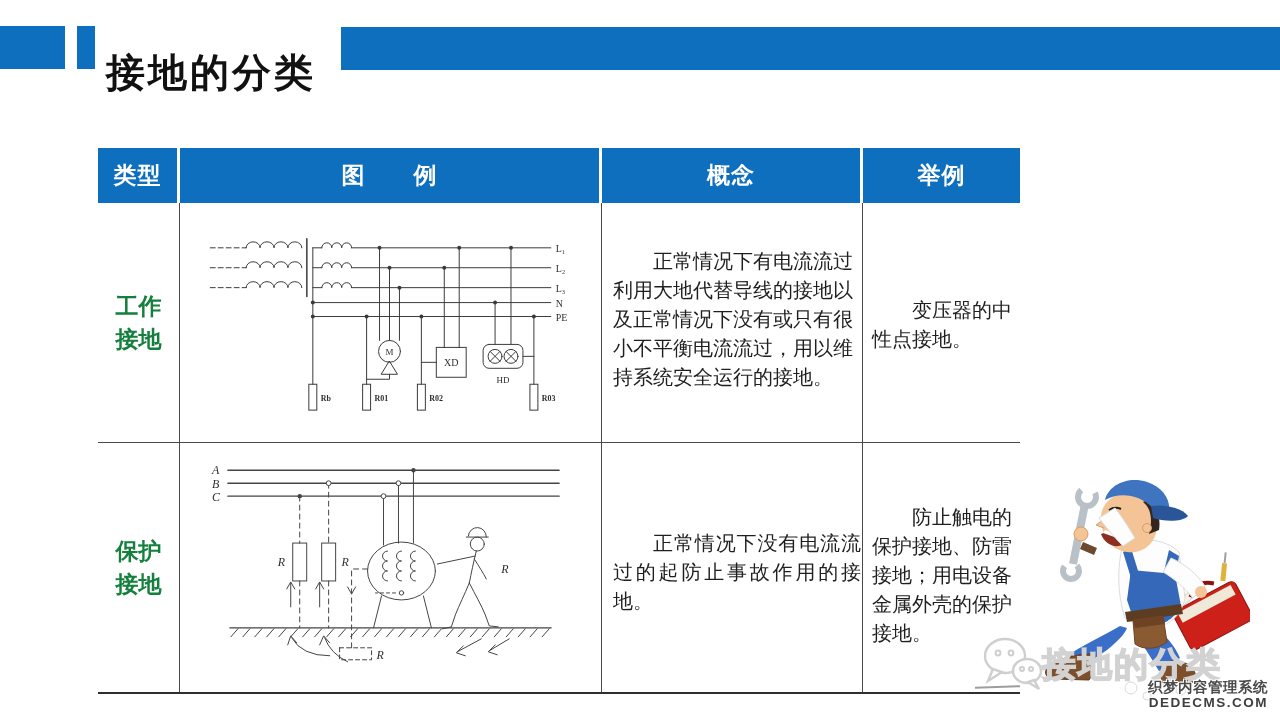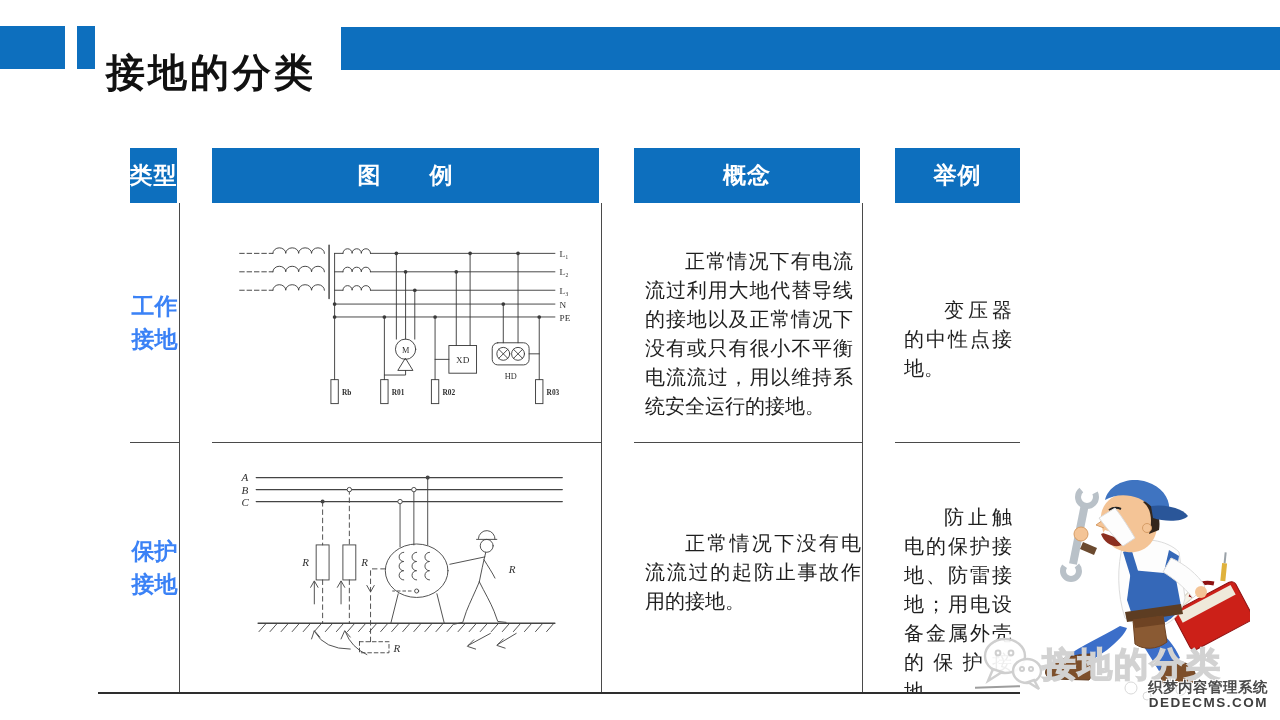--- a/index.html
+++ b/index.html
@@ -15,31 +15,31 @@
   .page-title{
     position:absolute;left:106px;top:22px;height:50px;line-height:50px;
     font-size:39px;font-weight:800;letter-spacing:3px;color:#111;white-space:nowrap;
   }
   
   .gtable{
     position:absolute;left:98px;top:148px;width:922px;
     display:grid;grid-template-columns:82px 422px 261px 157px;grid-template-rows:55px 240px 249px;
     border-bottom:2px solid #2e2e2e;
   }
-  .gtable>div{box-sizing:border-box;position:relative;margin-left:32px;}
+  .gtable>div{box-sizing:border-box;position:relative;}
   .th{
     background:#0d6fbe;color:#fff;font-weight:bold;font-size:23px;letter-spacing:1px;
     display:flex;align-items:center;justify-content:center;white-space:pre;
   }
   .th.gap{border-right:3px solid #ffffff;}
   .vline{border-right:1px solid #4a4a4a;}
   .hline{border-bottom:1px solid #4a4a4a;}
   .type-cell{
     display:flex;align-items:center;justify-content:center;text-align:center;
-    font-size:23px;font-weight:bold;line-height:33px;white-space:pre-line;color:#3b82f6;
+    font-size:23px;font-weight:bold;line-height:33px;white-space:pre-line;color:#15803d;
   }
   .txt{
     font-size:20px;line-height:29px;color:#1f1f1f;
     text-align:justify;text-indent:2em;overflow:hidden;
   }
   .concept-1{padding:44px 9px 0 11px;}
   .concept-2{padding:86px 1px 0 11px;}
   .example-1{padding:93px 8px 16px 9px;}
   .example-2{padding:60px 8px 0 9px;}
   .diag{position:absolute;left:0;top:0;width:100%;height:100%;}

